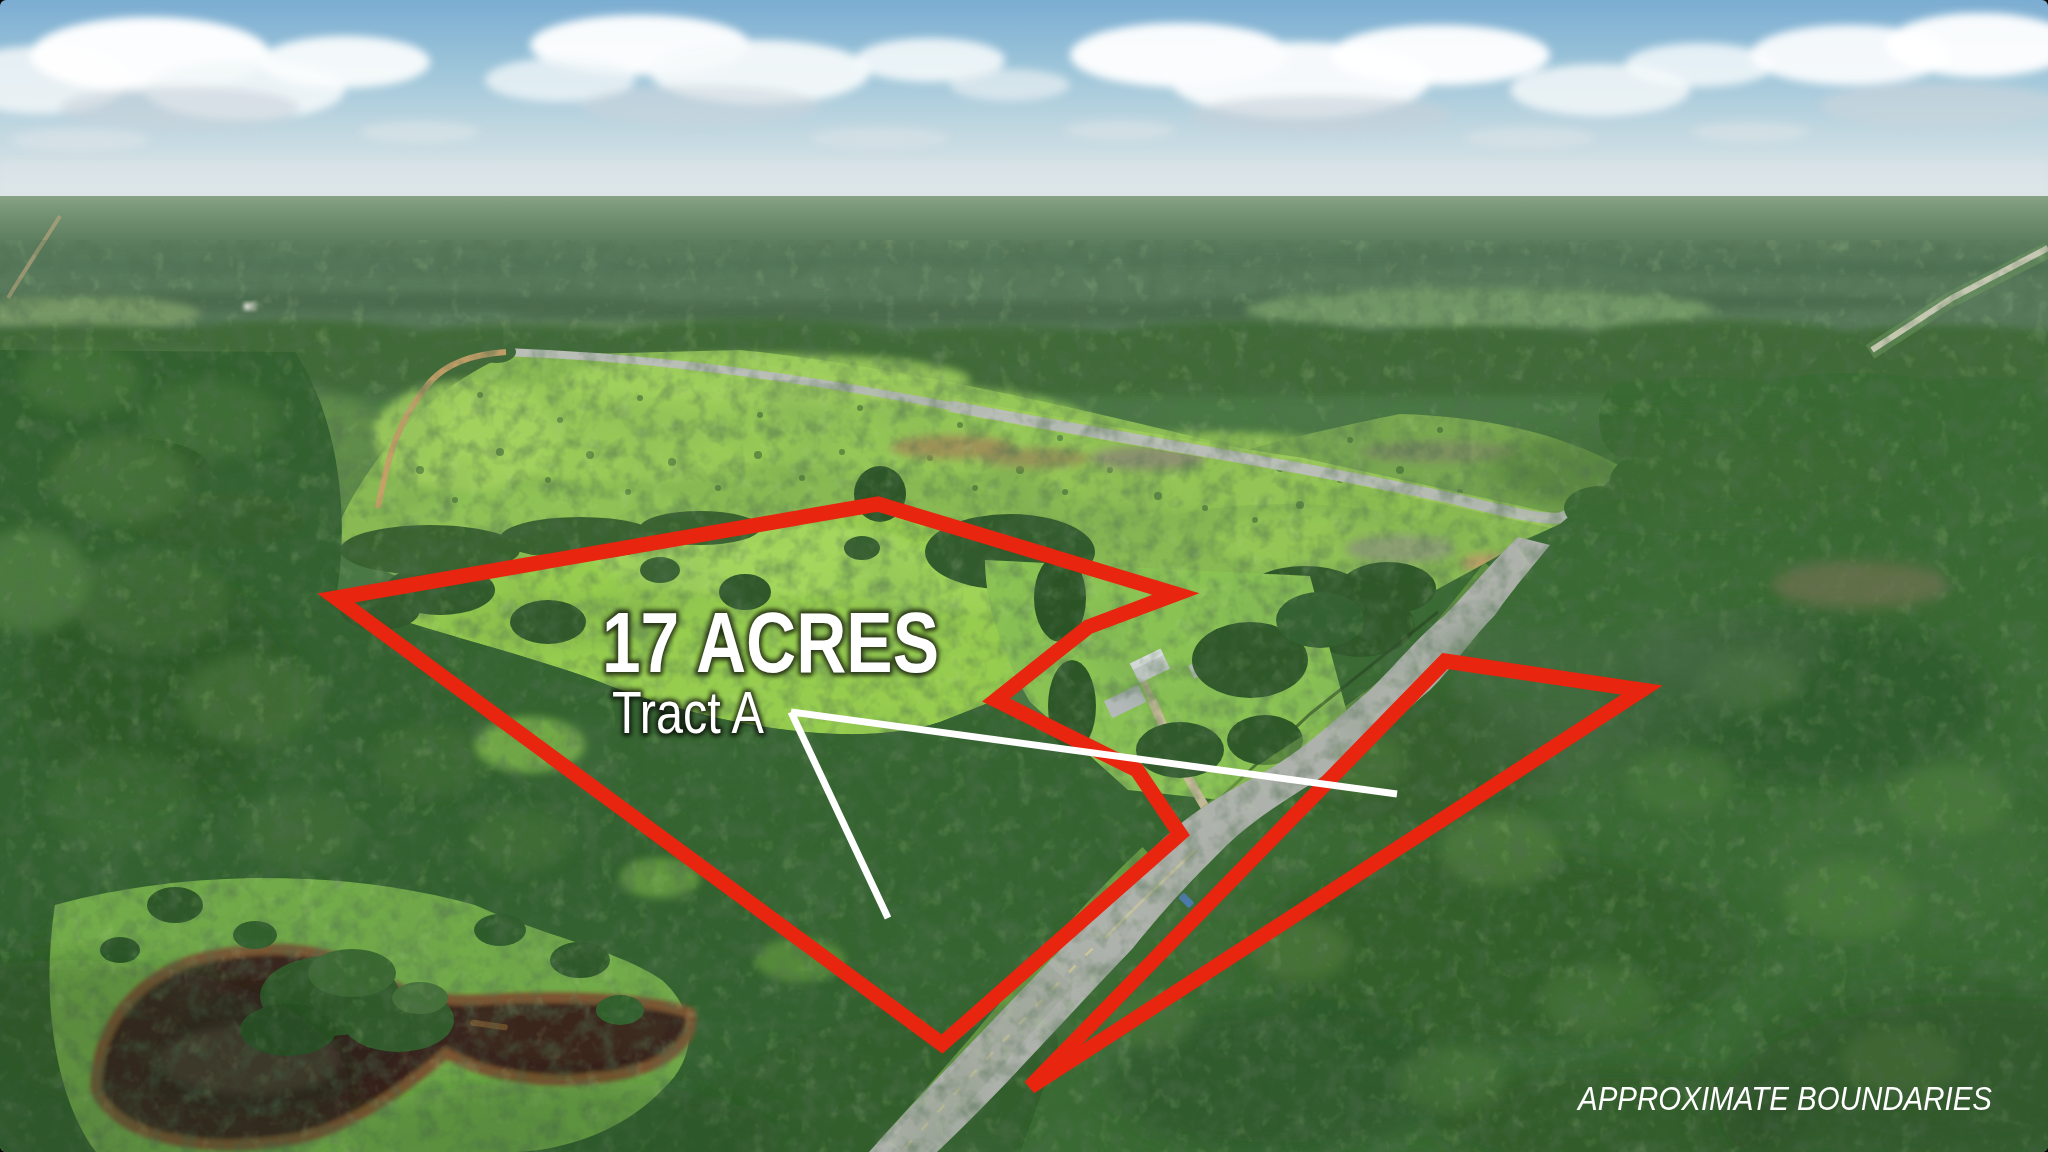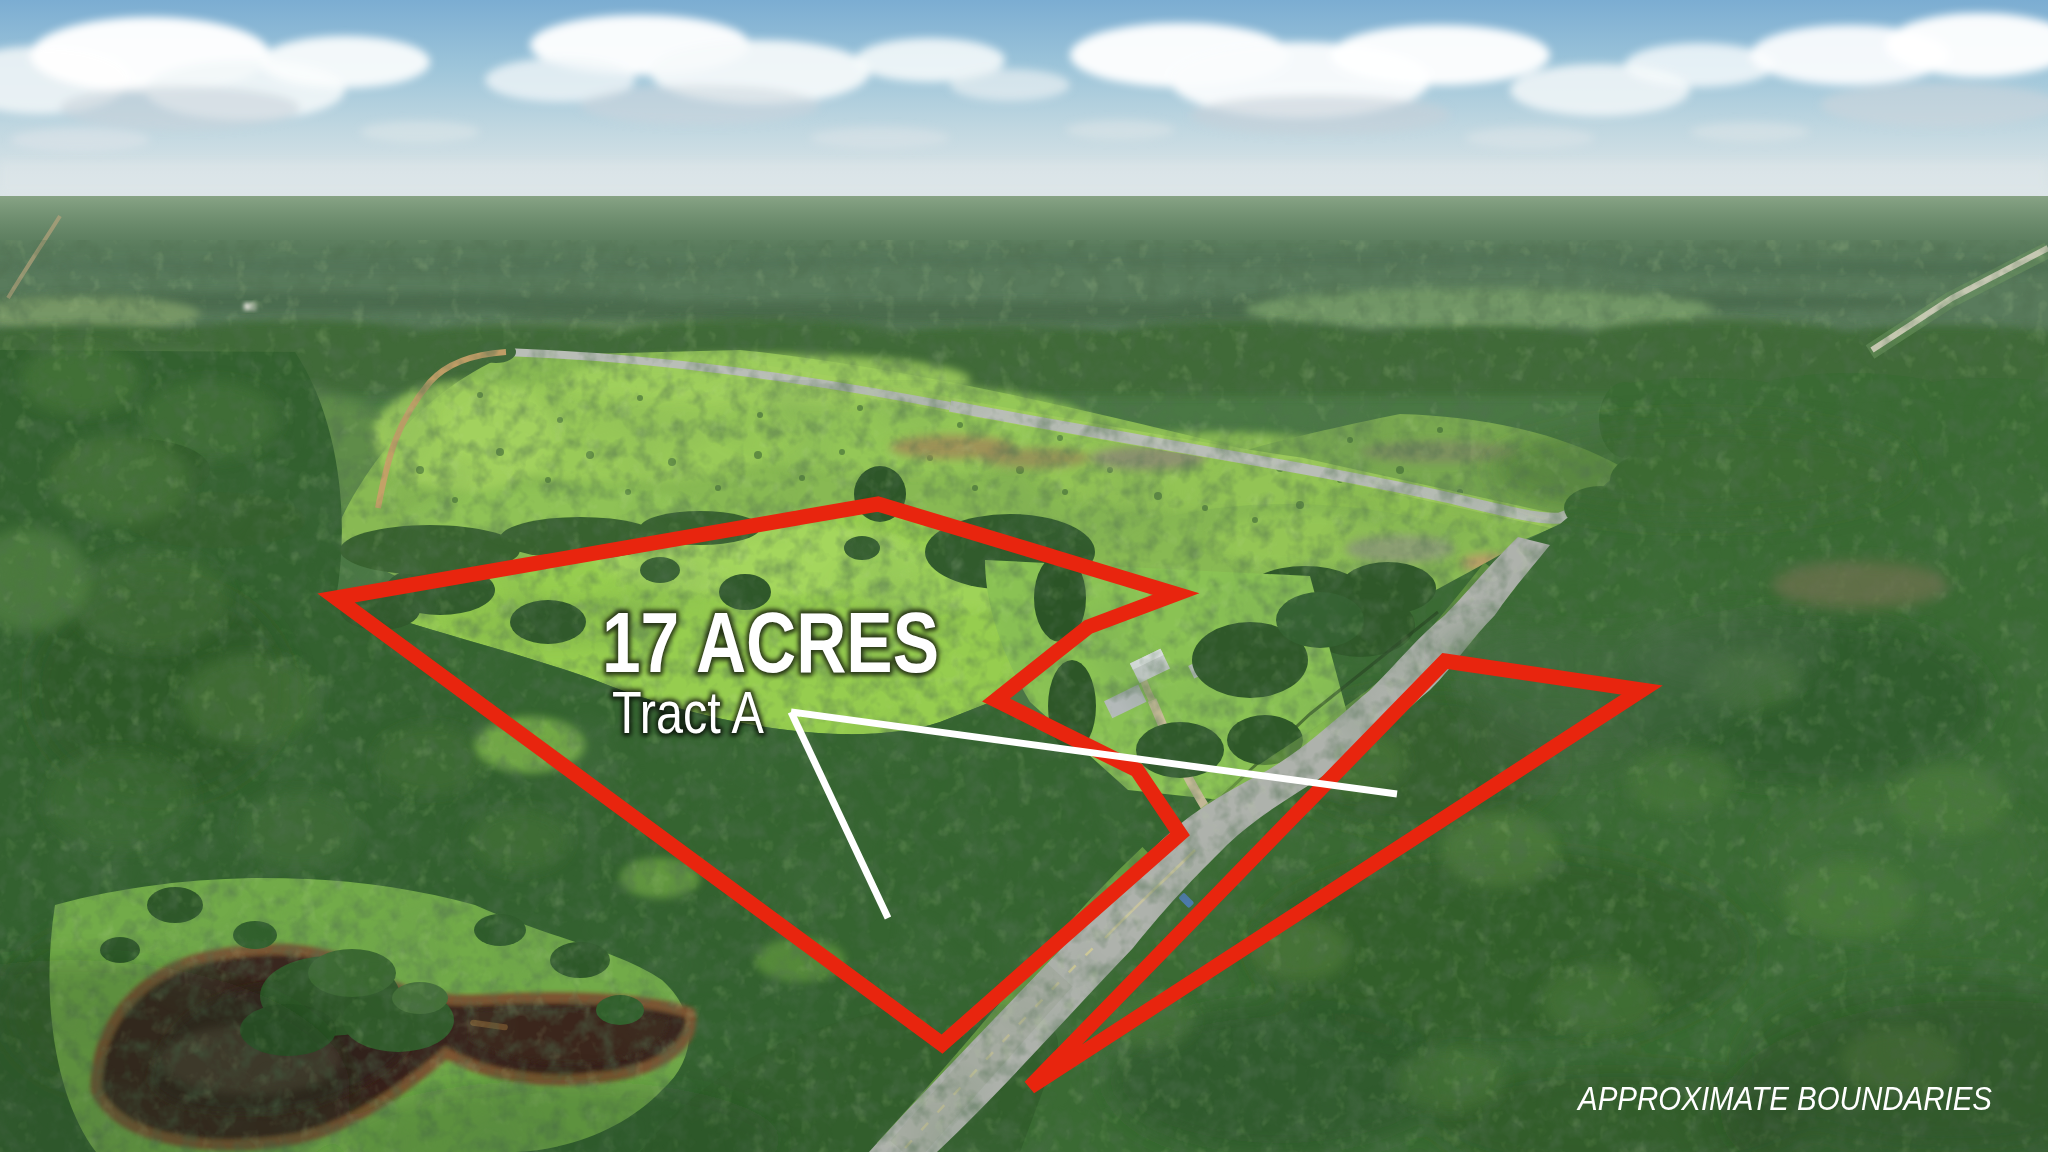--- a/index.html
+++ b/index.html
@@ -1,15 +1,15 @@
 <!DOCTYPE html>
 <html><head><meta charset="utf-8">
 <style>
 html,body{margin:0;padding:0;background:#000;}
-#stage{width:2048px;height:1152px;position:relative;overflow:hidden;font-family:"Liberation Sans",sans-serif;}
+#stage{width:2048px;height:1152px;position:relative;overflow:hidden;font-family:"Liberation Sans",sans-serif;border-radius:6px;}
 svg{display:block}
 </style></head>
 <body>
 <div id="stage">
 <svg width="2048" height="1152" viewBox="0 0 2048 1152" xmlns="http://www.w3.org/2000/svg">
 <defs>
 <linearGradient id="skyG" x1="0" y1="0" x2="0" y2="1">
 <stop offset="0" stop-color="#7badd2"></stop>
           <stop offset="0.35" stop-color="#9fc6da"></stop>
 <stop offset="0.65" stop-color="#c2d8e1"></stop>

